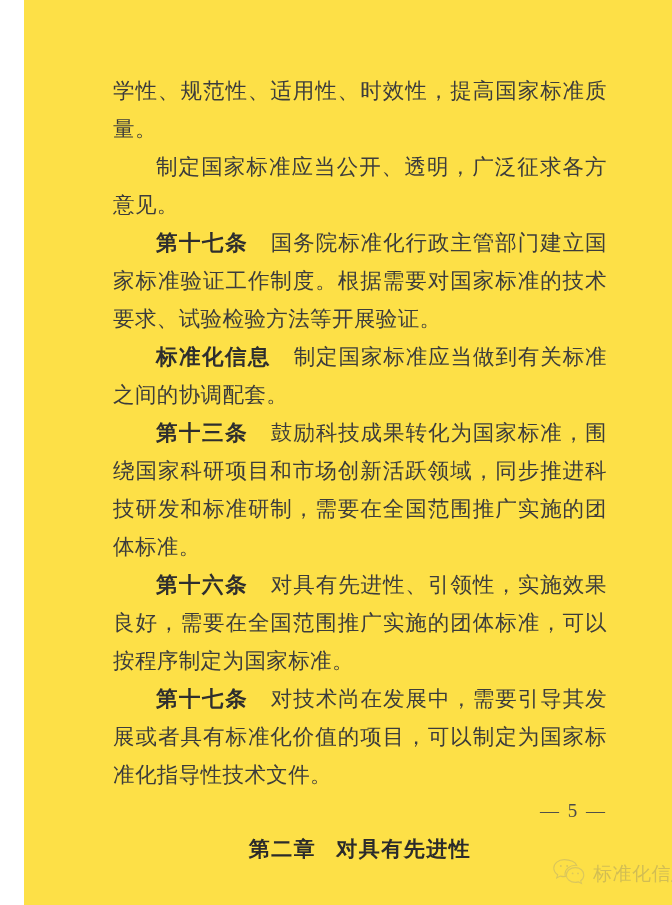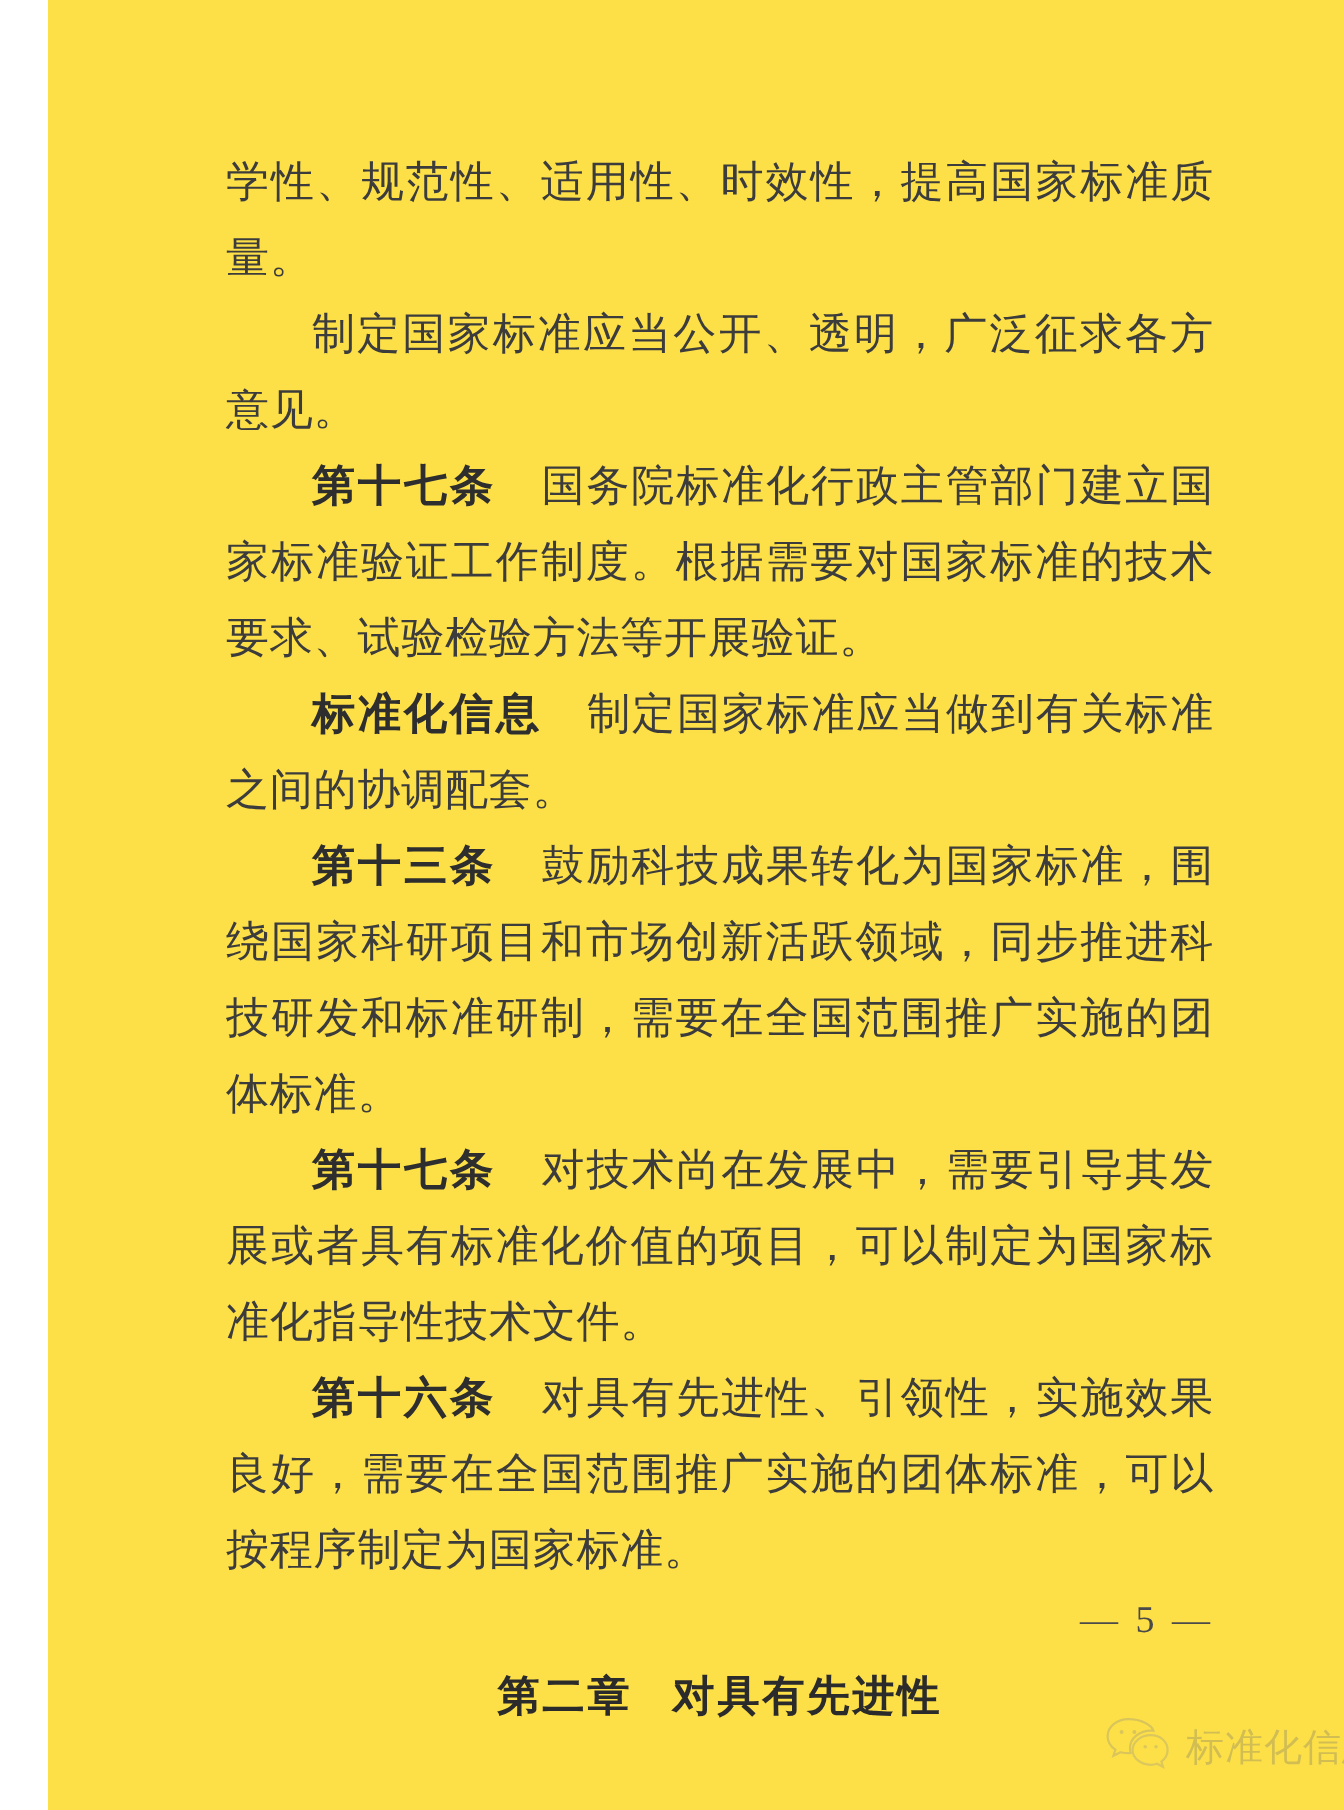--- a/index.html
+++ b/index.html
@@ -129,23 +129,23 @@
     <p class="para no-indent"><span>学性、规范性、适用性、时效性，提高国家标准质量。</span></p>
 
     <p class="para"><span>制定国家标准应当公开、透明，广泛征求各方意见。</span></p>
 
     <p class="para"><span class="art-label">第十七条</span><span class="art-gap"></span><span>国务院标准化行政主管部门建立国家标准验证工作制度。根据需要对国家标准的技术要求、试验检验方法等开展验证。</span></p>
 
     <p class="para"><span class="art-label">标准化信息</span><span class="art-gap"></span><span>制定国家标准应当做到有关标准之间的协调配套。</span></p>
 
     <p class="para"><span class="art-label">第十三条</span><span class="art-gap"></span><span>鼓励科技成果转化为国家标准，围绕国家科研项目和市场创新活跃领域，同步推进科技研发和标准研制，需要在全国范围推广实施的团体标准。</span></p>
 
+    <p class="para"><span class="art-label">第十六条</span><span class="art-gap"></span><span>对具有先进性、引领性，实施效果良好，需要在全国范围推广实施的团体标准，可以按程序制定为国家标准。</span></p>
+
     <p class="para"><span class="art-label">第十七条</span><span class="art-gap"></span><span>对技术尚在发展中，需要引导其发展或者具有标准化价值的项目，可以制定为国家标准化指导性技术文件。</span></p>
-
-    <p class="para"><span class="art-label">第十六条</span><span class="art-gap"></span><span>对具有先进性、引领性，实施效果良好，需要在全国范围推广实施的团体标准，可以按程序制定为国家标准。</span></p>
 
     <div class="spacer-before-chapter"></div>
 
     <h2 class="chapter-heading"><span>第二章</span><span class="chapter-gap"></span><span>对具有先进性</span></h2>
 
     <div class="spacer-after-chapter"></div>
 
   </div>
 
   <div class="page-number">— 5 —</div>

